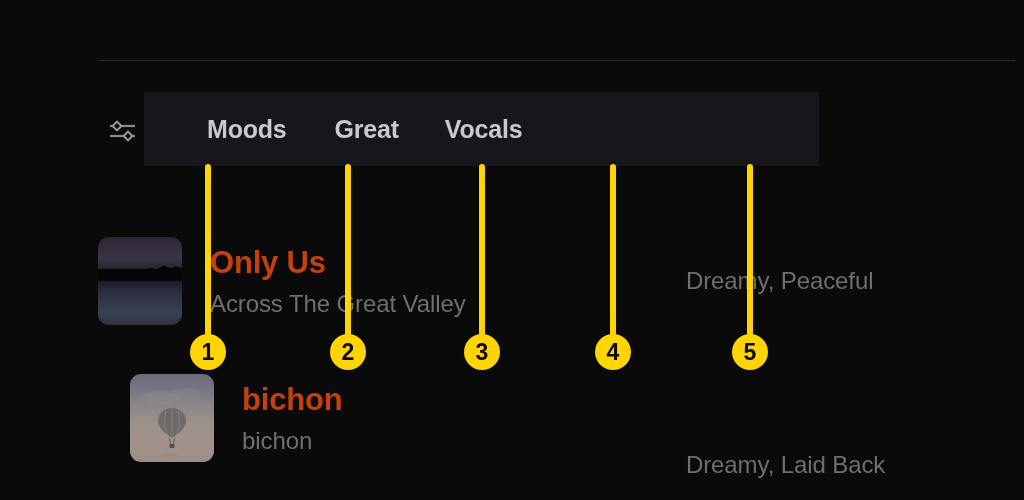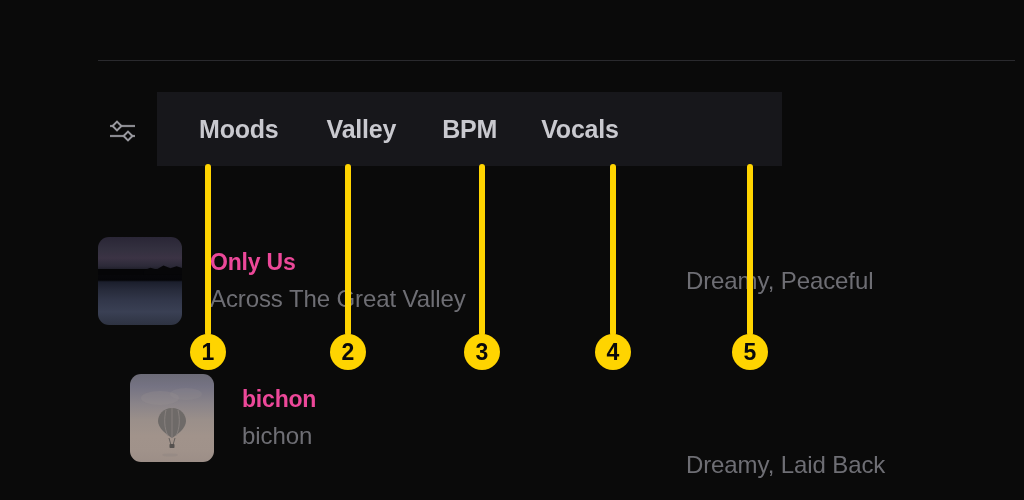--- a/index.html
+++ b/index.html
@@ -15,24 +15,24 @@
   .divider {
     position:absolute; left:98px; top:60px; width:917px; height:1px;
     background:#2a2a2e;
   }
 
   
   .filter-icon {
     position:absolute; left:108px; top:116px; width:32px; height:30px;
   }
   .filter-panel {
-    position:absolute; left:157px; top:92px; width:625px; height:74px;
+    position:absolute; left:144px; top:92px; width:675px; height:74px;
     background:#17171b;
     display:flex; align-items:center;
-    padding-left:42px; gap:0;
+    padding-left:63px; gap:0;
   }
   .filter-item {
     font-size:25px; font-weight:700; color:#c9c9cf;
     letter-spacing:-0.2px; white-space:nowrap;
     padding:0 22px 0 0;
   }
   .f-moods    { margin-right:26px; }
   .f-genres   { margin-right:24px; }
   .f-duration { margin-right:14px; }
   .f-bpm      { margin-right:22px; }
@@ -70,21 +70,21 @@
   }
   .thumb-balloon {
     background:linear-gradient(180deg,
       #6c6b77 0%, #757383 14%, #8a8489 34%,
       #9a8f8a 52%, #a1938b 70%, #a0928a 88%, #9c8e87 100%);
   }
   .balloon-svg { position:absolute; left:0; top:0; width:100%; height:100%; }
 
   .track-text { margin-left:28px; display:flex; flex-direction:column; gap:9px; }
   .track-title {
-    font-size:23px; font-weight:700; color:#ec4899; letter-spacing:-0.2px;
+    font-size:31px; font-weight:700; color:#c2410c; letter-spacing:-0.2px;
   }
   .track-artist {
     font-size:24px; font-weight:400; color:#6e6e74; letter-spacing:-0.1px;
   }
   .track-tags {
     position:absolute; font-size:24px; font-weight:400; color:#6e6e74;
     letter-spacing:-0.1px; white-space:nowrap;
   }
   .tags-1 { left:686px; top:267px; }
   .tags-2 { left:686px; top:403px;margin-top:48px; }
@@ -111,22 +111,21 @@
     <svg viewBox="0 0 32 30" width="32" height="30" aria-hidden="true">
       <line x1="2" y1="10" x2="27" y2="10" stroke="#8a8a90" stroke-width="2.2"></line>
       <line x1="2" y1="20" x2="27" y2="20" stroke="#8a8a90" stroke-width="2.2"></line>
       <path d="M9 5.6 L13.4 10 L9 14.4 L4.6 10 Z" fill="#0a0a0a" stroke="#9a9aa0" stroke-width="2"></path>
       <path d="M20 15.6 L24.4 20 L20 24.4 L15.6 20 Z" fill="#0a0a0a" stroke="#9a9aa0" stroke-width="2"></path>
     </svg>
   </div>
 
   <div class="filter-panel">
     <div class="filter-item f-moods">Moods</div>
-    <div class="filter-item f-genres">Valley</div>
-    <div class="filter-item f-bpm">BPM</div>
+    <div class="filter-item f-genres">Great</div>
     <div class="filter-item f-vocals">Vocals</div>
   </div>
 
   <div class="track-row row-1">
     <div class="thumb thumb-lake"></div>
     <div class="track-text">
       <div class="track-title">Only Us</div>
       <div class="track-artist">Across The Great Valley</div>
     </div>
   </div>

